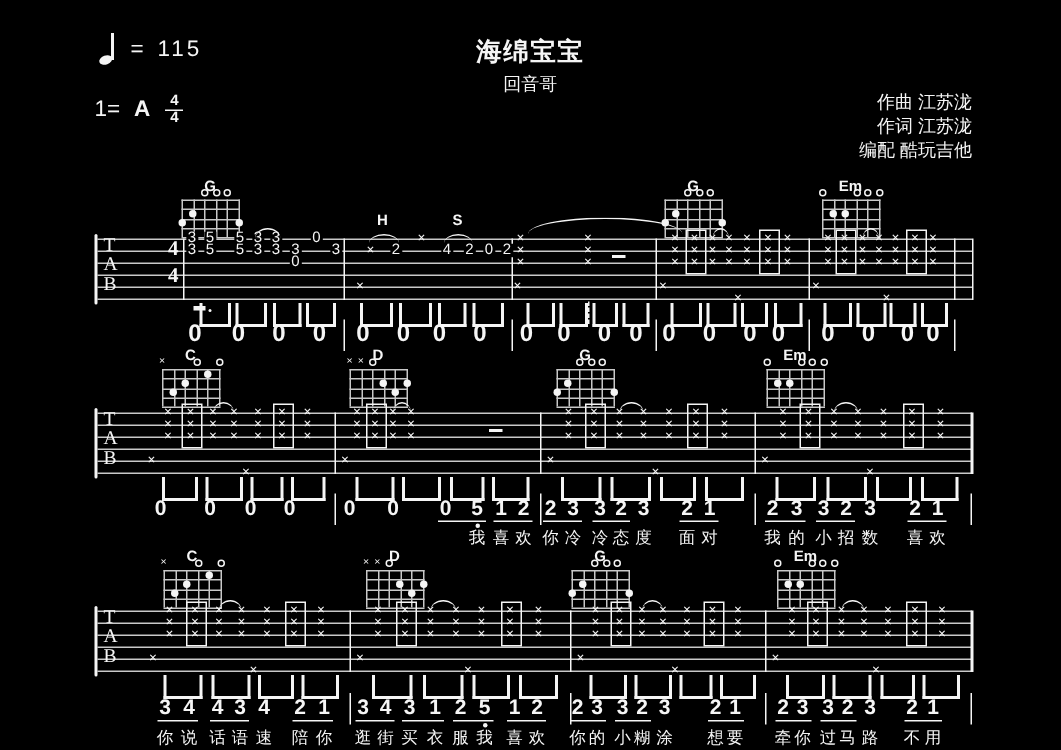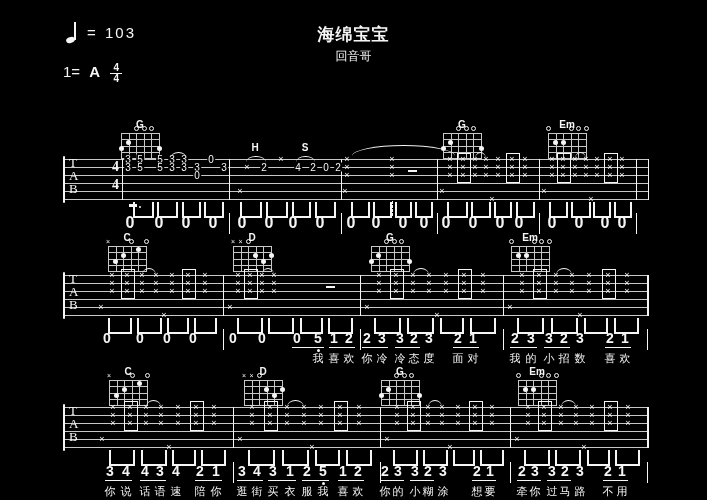--- a/index.html
+++ b/index.html
@@ -17,36 +17,41 @@
 <body>
 
 <div class="page">
 
   <div class="abs" style="left:63px;top:20px;width:130px;height:28px;">
     <div class="abs" style="left:2px;top:2px;width:14px;height:24px;">
       <div class="abs" style="left:9px;top:0;width:2px;height:18px;background:#f5f5f5;"></div>
       <div class="abs" style="left:1px;top:15px;width:9px;height:6px;border-radius:50%;background:#f5f5f5;transform:rotate(-20deg);"></div>
     </div>
     <span class="abs" style="left:24px;top:4px;font-size:15px;">=</span>
-    <span class="abs" style="left:42px;top:4px;font-size:15px;letter-spacing:2px;">103</span>
+    <span class="abs" style="left:42px;top:4px;font-size:15px;letter-spacing:2px;">115</span>
   </div>
 
   <div class="abs center" style="top:48px;font-size:12px;">回音哥</div>
   <div class="abs center" style="top:23px;font-size:17px;font-weight:bold;letter-spacing:1px;">海绵宝宝</div>
 
   <div class="abs" style="left:63px;top:63px;font-size:15px;">
     <span>1=</span>
     <span style="margin-left:5px;font-weight:bold;">A</span>
     <span class="fr">
         <span class="frtop">4</span>
         <span>4</span>
       </span>
   </div>
 
 
+  <div class="abs" style="right:59px;top:60px;text-align:right;font-size:12px;line-height:16px;">
+    <div>作曲 江苏泷</div>
+    <div>作词 江苏泷</div>
+    <div>编配 酷玩吉他</div>
+  </div>
 
   <div id="score">
       <div class="abs" style="left: 65px; top: 159px; width: 583px; height: 1px; background: rgb(200, 200, 200);"></div>
       <div class="abs" style="left: 65px; top: 167px; width: 583px; height: 1px; background: rgb(200, 200, 200);"></div>
       <div class="abs" style="left: 65px; top: 175px; width: 583px; height: 1px; background: rgb(200, 200, 200);"></div>
       <div class="abs" style="left: 65px; top: 183px; width: 583px; height: 1px; background: rgb(200, 200, 200);"></div>
       <div class="abs" style="left: 65px; top: 191px; width: 583px; height: 1px; background: rgb(200, 200, 200);"></div>
       <div class="abs" style="left: 65px; top: 199px; width: 583px; height: 1px; background: rgb(200, 200, 200);"></div>
       <div class="abs" style="left: 63px; top: 156px; width: 2px; height: 47px; background: rgb(245, 245, 245); border-radius: 2px;"></div>
       <div class="abs" style="left: 122px; top: 159px; width: 1px; height: 41px; background: rgb(245, 245, 245);"></div>

